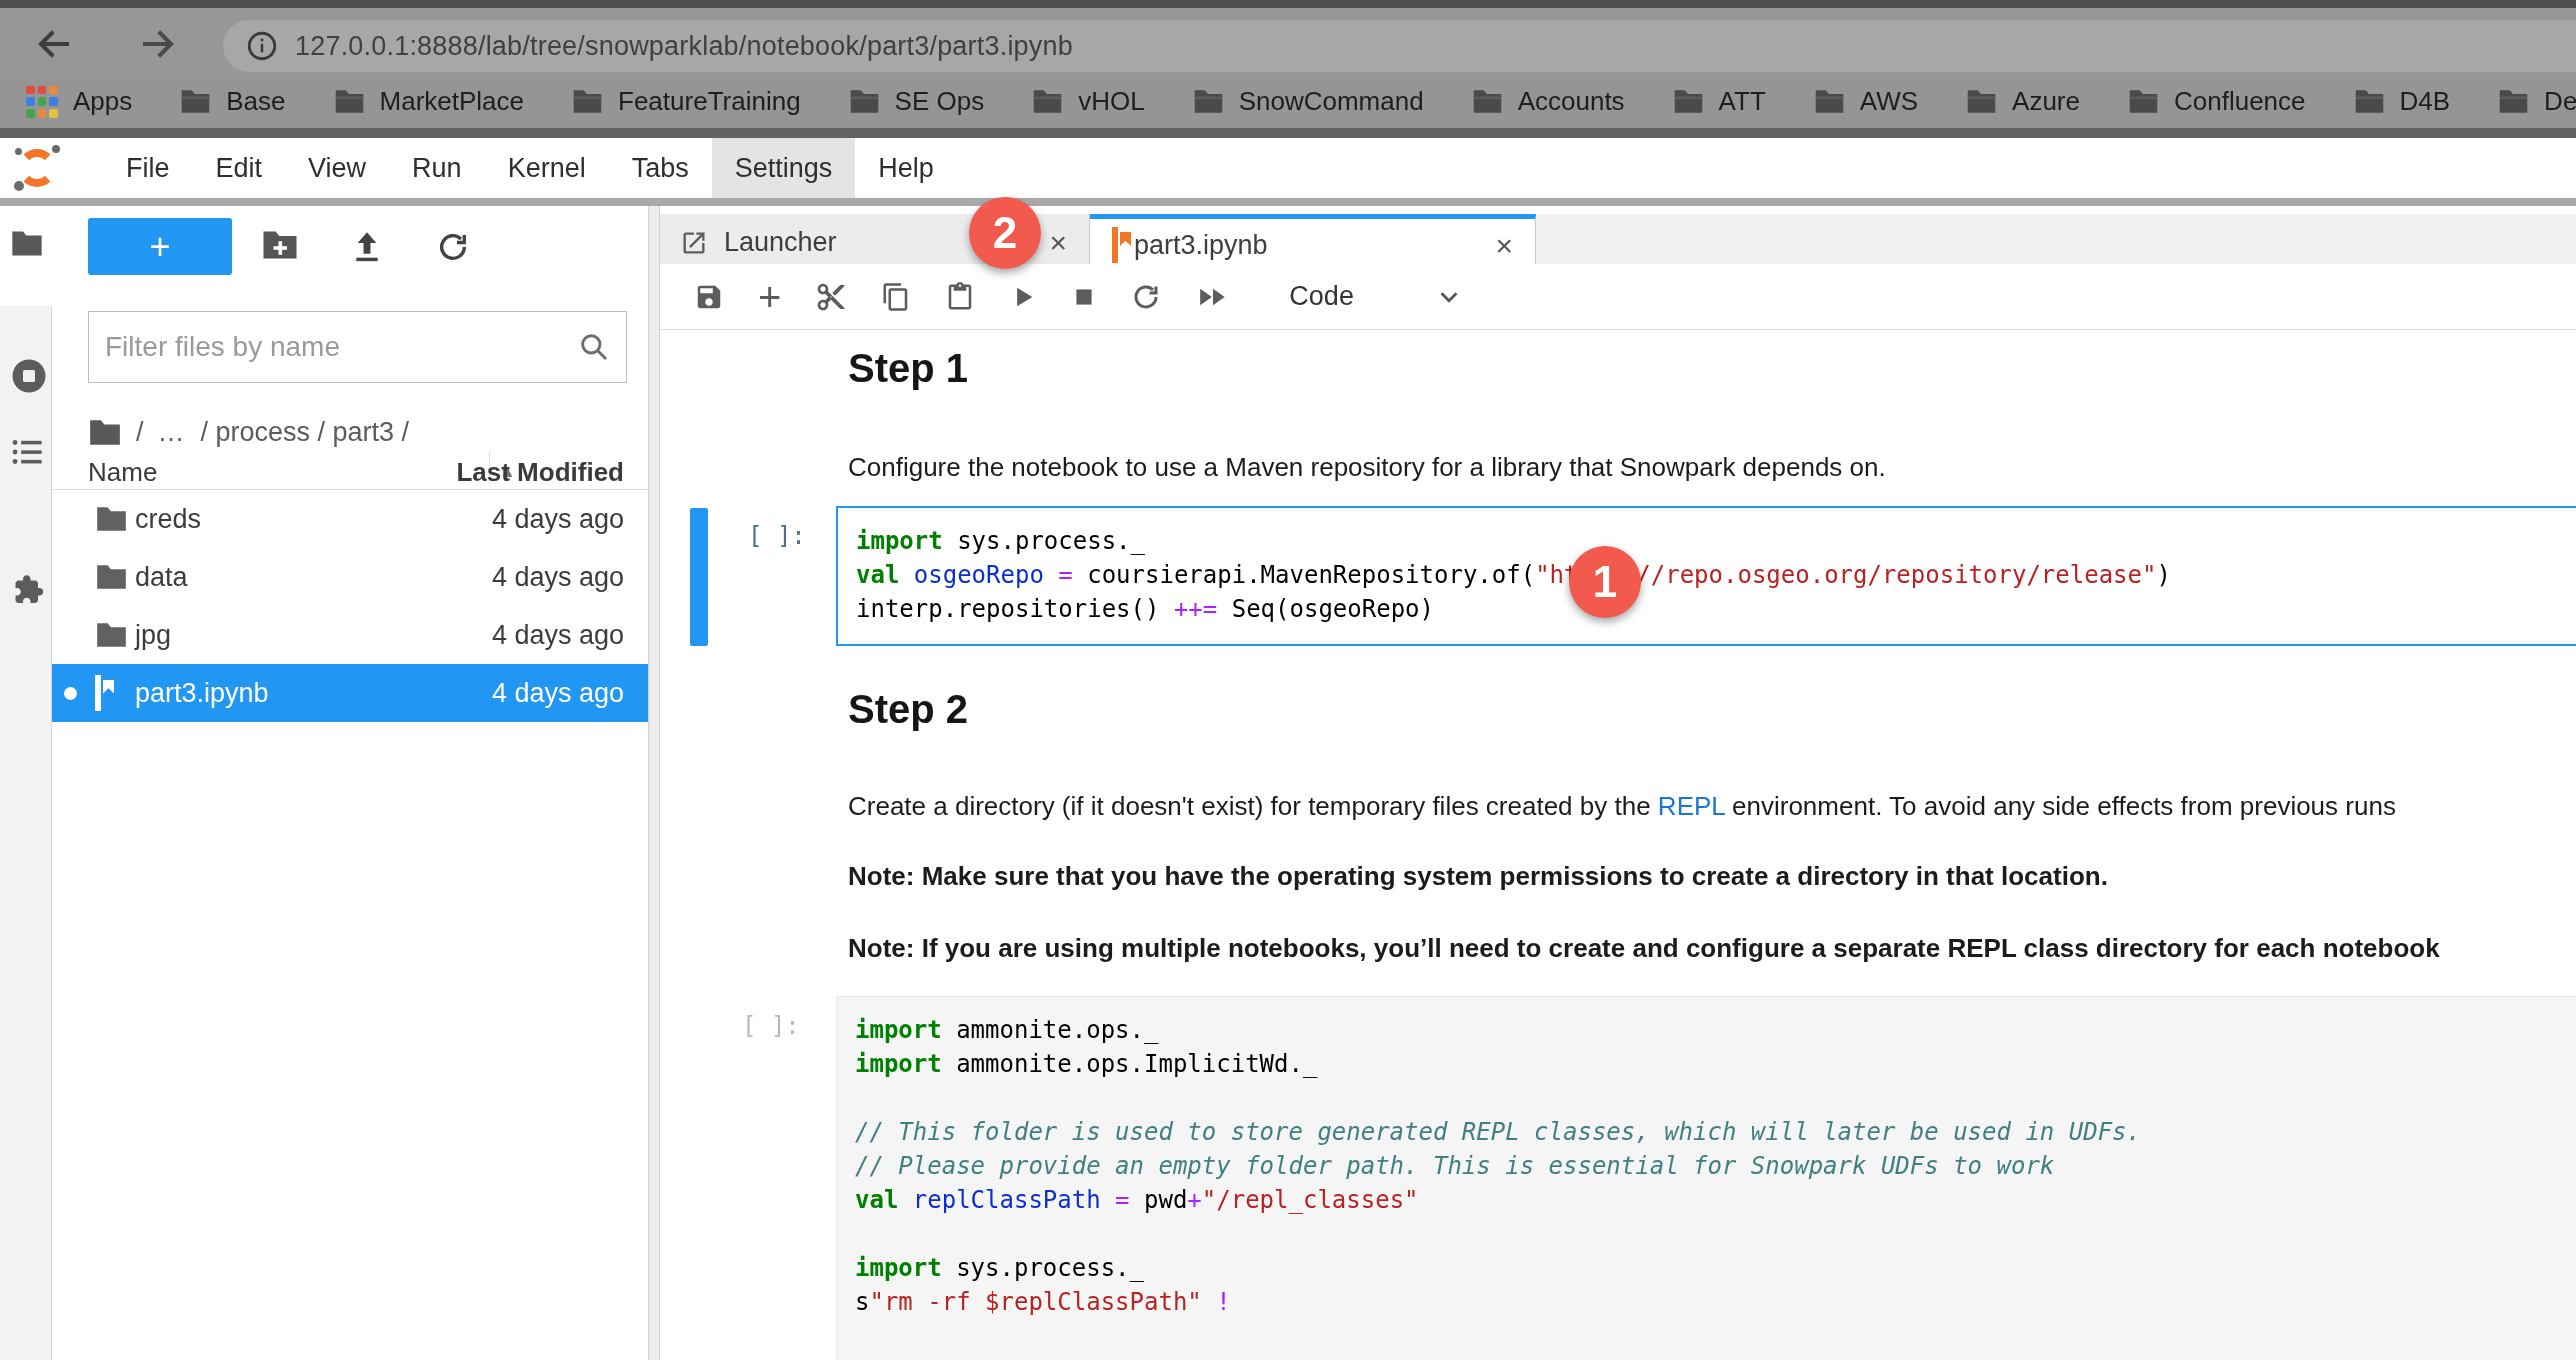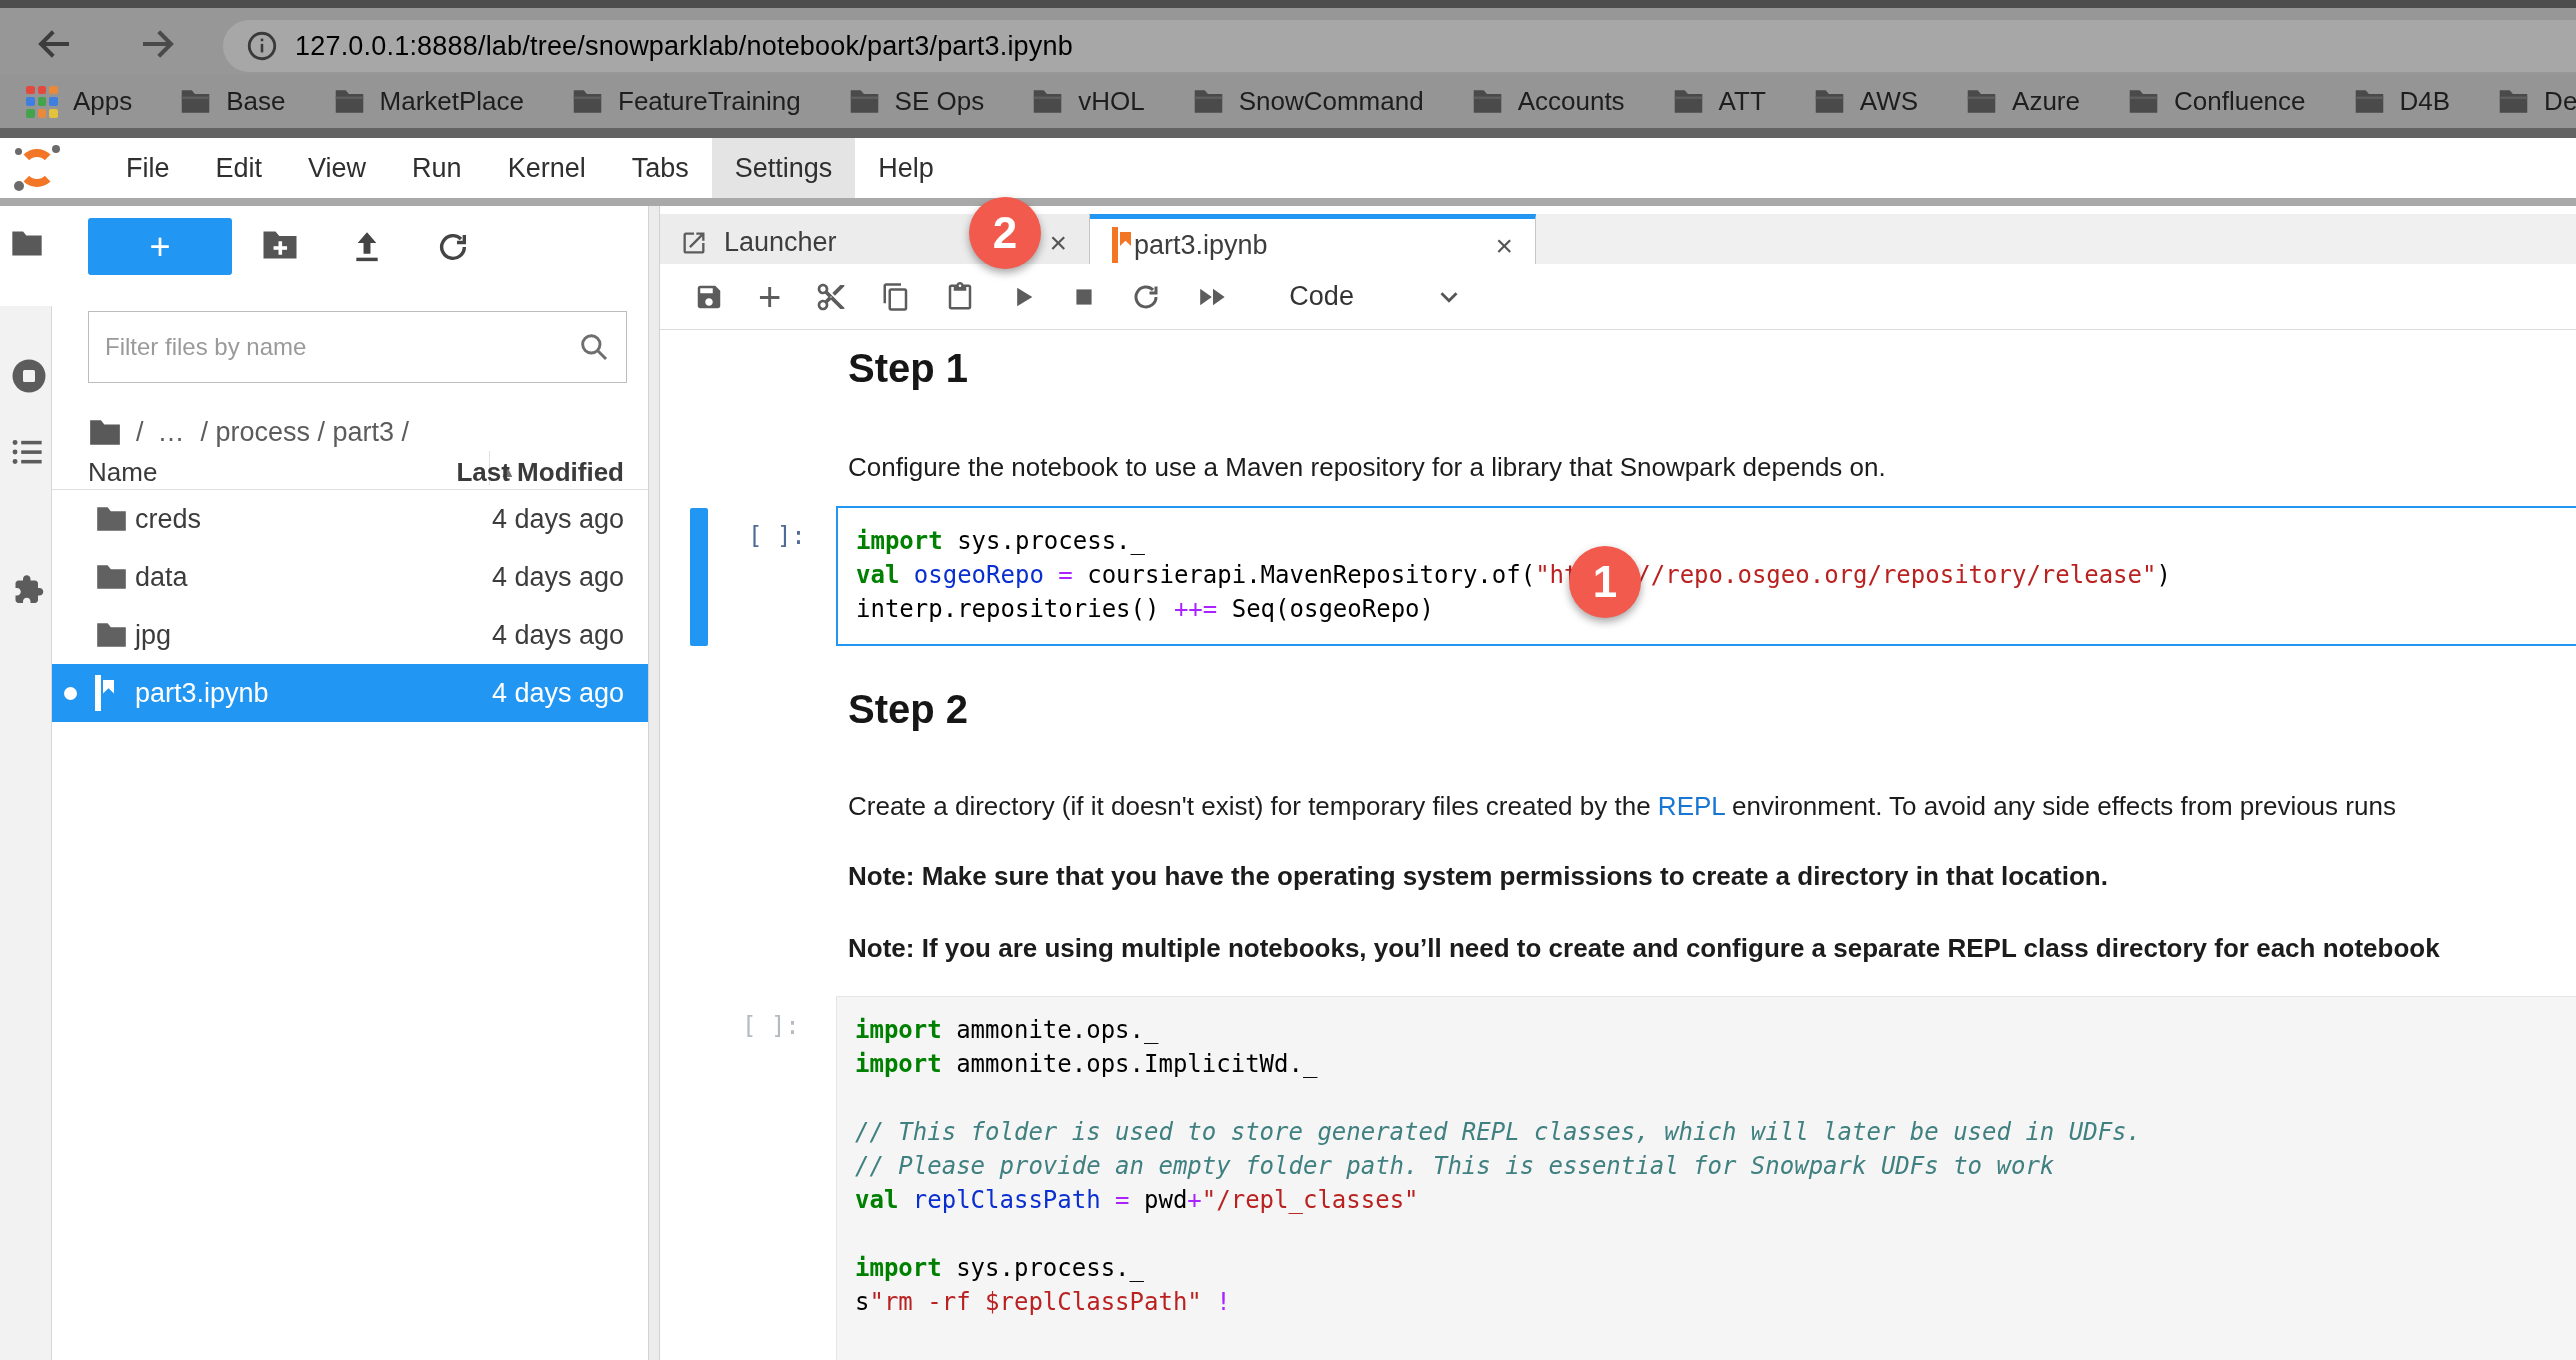--- a/index.html
+++ b/index.html
@@ -7,21 +7,21 @@
   body { position:relative; overflow:hidden; background:#fff;
          font-family:"Liberation Sans","DejaVu Sans",sans-serif; color:#222; }
   svg { display:block; }
 
   
   .title-strip { position:absolute; left:0; top:0; width:100%; height:8px; background:#4d4d4d; }
   .chrome { position:absolute; left:0; top:8px; width:100%; height:120px; background:#979797; }
   .nav-icons { position:absolute; left:34px; top:10px; height:52px; display:flex; align-items:center; gap:60px; color:#3d3d3d; }
   .url-pill { position:absolute; left:223px; top:12px; right:-30px; height:52px; border-radius:26px; background:#a7a7a7;
               display:flex; align-items:center; gap:16px; padding-left:22px; }
-  .url-text { font-size:27px; color:#000000; letter-spacing:0.2px; }
+  .url-text { font-size:27px; color:#404040; letter-spacing:0.2px; }
   .bookmarks { position:absolute; left:0; top:75px; width:100%; height:53px; background:#959595;
                display:flex; align-items:center; gap:0; padding-left:26px; overflow:hidden; }
   .bm-item { display:flex; align-items:center; gap:15px; margin-right:48px; flex:none; }
   .bm-item span { font-size:26px; color:#1e1e1e; }
   .apps-grid { width:32px; height:32px; display:grid; grid-template-columns:repeat(3,1fr); gap:3px; }
   .apps-grid i { border-radius:2px; }
   .chrome-edge { position:absolute; left:0; top:128px; width:100%; height:10px; background:#636363; }
 
   
   .menubar { position:absolute; left:0; top:138px; width:100%; height:60px; background:#fff;
@@ -41,21 +41,21 @@
   .activity-tab-active { position:absolute; left:0; top:0; width:52px; height:100px; background:#fff; }
   .act-icon { position:absolute; left:11px; color:#5c5c5c; }
 
   .file-browser { position:absolute; left:52px; top:0; width:597px; height:100%; background:#fff; }
   .fb-toolbar { position:absolute; left:0; top:12px; width:100%; height:60px; }
   .new-btn { position:absolute; left:36px; top:0; width:144px; height:57px; background:#2196f3; border-radius:3px;
              color:#fff; font-size:36px; display:flex; align-items:center; justify-content:center; }
   .fb-tool { position:absolute; top:12px; color:#555; }
   .fb-filter { position:absolute; left:36px; top:105px; width:539px; height:72px; border:1px solid #bdbdbd; background:#fff;
                display:flex; align-items:center; padding:0 16px; }
-  .fb-filter input { flex:1; border:none; outline:none; font-size:24px; color:#333; background:transparent;
+  .fb-filter input { flex:1; border:none; outline:none; font-size:28px; color:#333; background:transparent;
                      font-family:"Liberation Sans","DejaVu Sans",sans-serif; }
   .fb-filter input::placeholder { color:#9a9a9a; }
   .fb-crumb { position:absolute; left:36px; top:204px; height:44px; display:flex; align-items:center; gap:14px;
               font-size:27px; color:#5c5c5c; }
   .fb-header { position:absolute; left:0; top:251px; width:100%; height:26px; font-size:26px; color:#3a3a3a; }
   .fb-header .hdiv { position:absolute; left:437px; top:-6px; width:1px; height:34px; background:#e0e0e0; }
   .fb-hline { position:absolute; left:0; top:283px; width:100%; height:1px; background:#e0e0e0; }
   .fb-rows { position:absolute; left:0; top:284px; width:100%; }
   .frow { position:relative; height:58px; display:flex; align-items:center; font-size:27px; color:#3c3c3c; }
   .frow .ficon { position:absolute; left:43px; }

